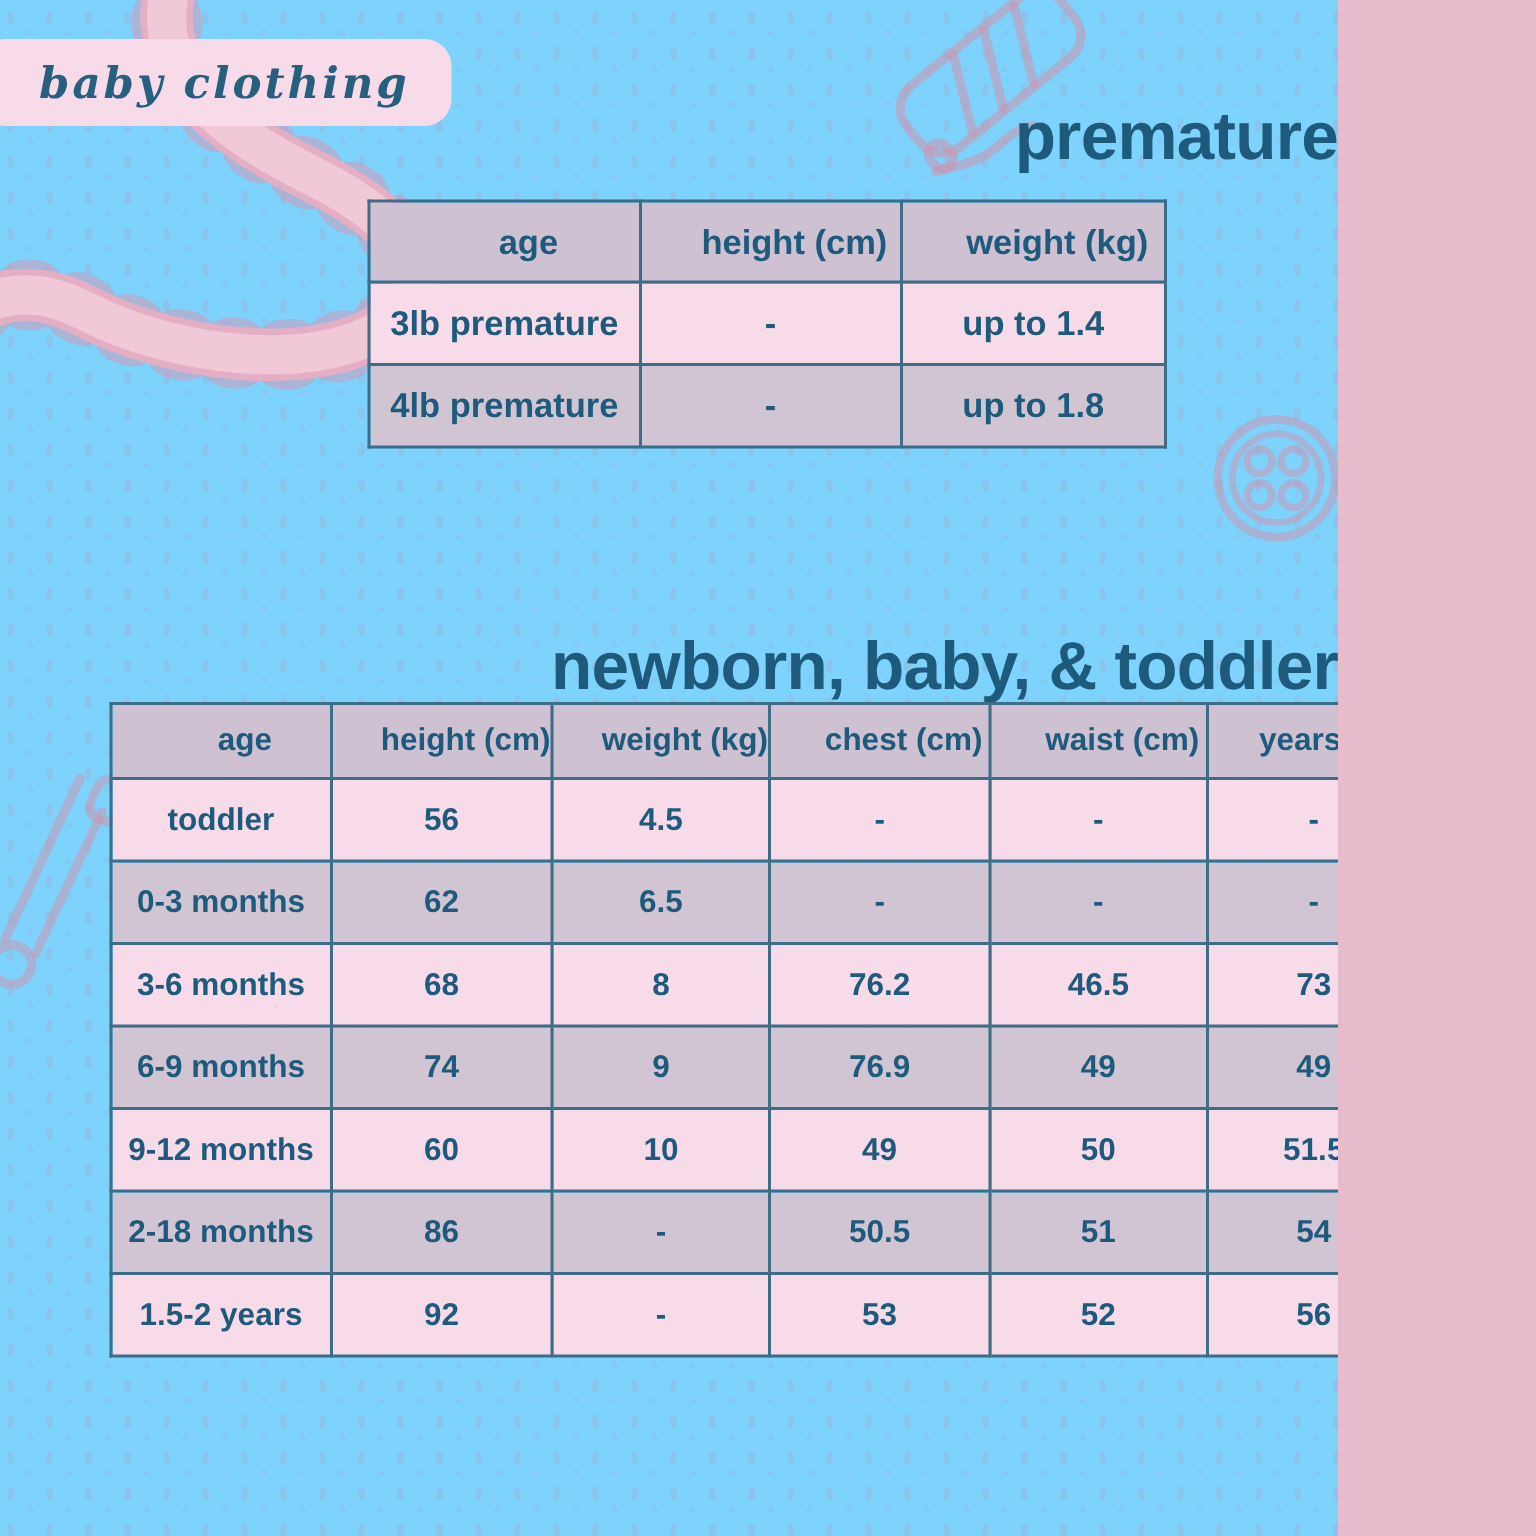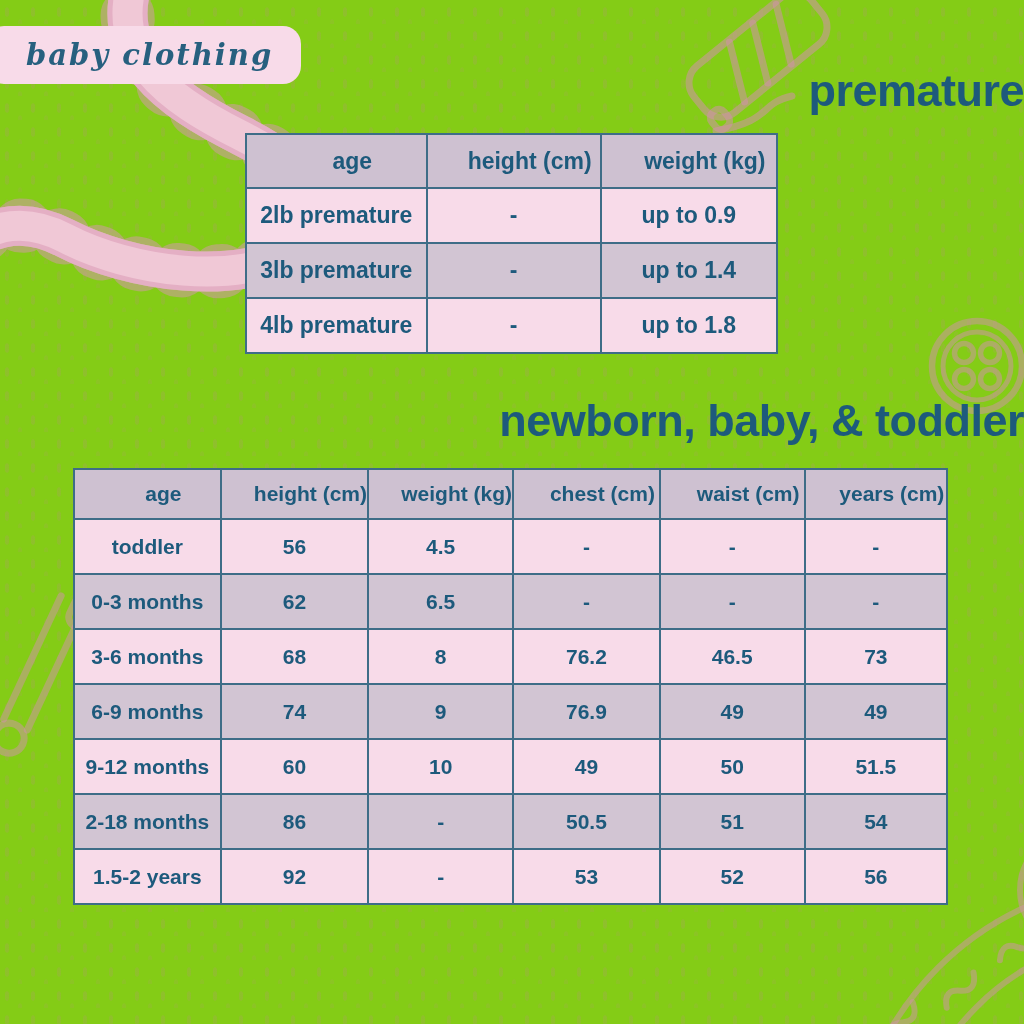--- a/index.html
+++ b/index.html
@@ -1,18 +1,18 @@
 <!DOCTYPE html>
 <html><head>
 <meta charset="utf-8">
 <style>
   html,body{margin:0;padding:0;background:#e8bccd;}
   .stage{
-    position:relative;width:1024px;height:1024px;overflow:hidden;
-    background:#84cc16;
+    position:relative;width:892px;height:1024px;overflow:hidden;
+    background:#7dd3fc;
     font-family:"Liberation Sans",sans-serif;
   }
   
   .stage::before{
     content:"";position:absolute;inset:0;z-index:0;pointer-events:none;
     background-image:
       radial-gradient(4px 8px at 7px 12px, rgba(198,128,160,0.16) 0 55%, transparent 62%),
       radial-gradient(4px 8px at 20px 24px, rgba(198,128,160,0.10) 0 55%, transparent 62%);
     background-size:26px 24px;
   }
@@ -26,21 +26,21 @@
   .badge span{
     font-family:"DejaVu Serif",serif;font-style:italic;font-weight:700;
     font-size:29px;color:#27607f;letter-spacing:2px;
   }
 
   .title{
     position:absolute;left:0;width:100%;z-index:2;text-align:right;
     font-weight:700;color:#1d5a7c;font-size:45px;line-height:50px;letter-spacing:-0.5px;
   }
   #title-premature{top:66px;}
-  #title-toddler{top:396px;}
+  #title-toddler{top:419px;}
 
   table{
     position:absolute;z-index:2;border-collapse:collapse;table-layout:fixed;
     background:transparent;
   }
   th,td{
     border:2.5px solid #3e6d87;text-align:center;vertical-align:middle;
     color:#1d5a7c;padding:0;overflow:hidden;white-space:nowrap;
   }
   thead th{background:#cec1d1;font-weight:700;padding-left:32px;}
@@ -138,25 +138,20 @@
     </colgroup>
   <thead>
         <tr>
           <th>age</th>
           <th>height (cm)</th>
           <th>weight (kg)</th>
         </tr>
       </thead>
       <tbody>
         <tr>
-          <td>2lb premature</td>
-          <td>-</td>
-          <td>up to 0.9</td>
-        </tr>
-        <tr>
           <td>3lb premature</td>
           <td>-</td>
           <td>up to 1.4</td>
         </tr>
         <tr>
           <td>4lb premature</td>
           <td>-</td>
           <td>up to 1.8</td>
         </tr>
       </tbody>

